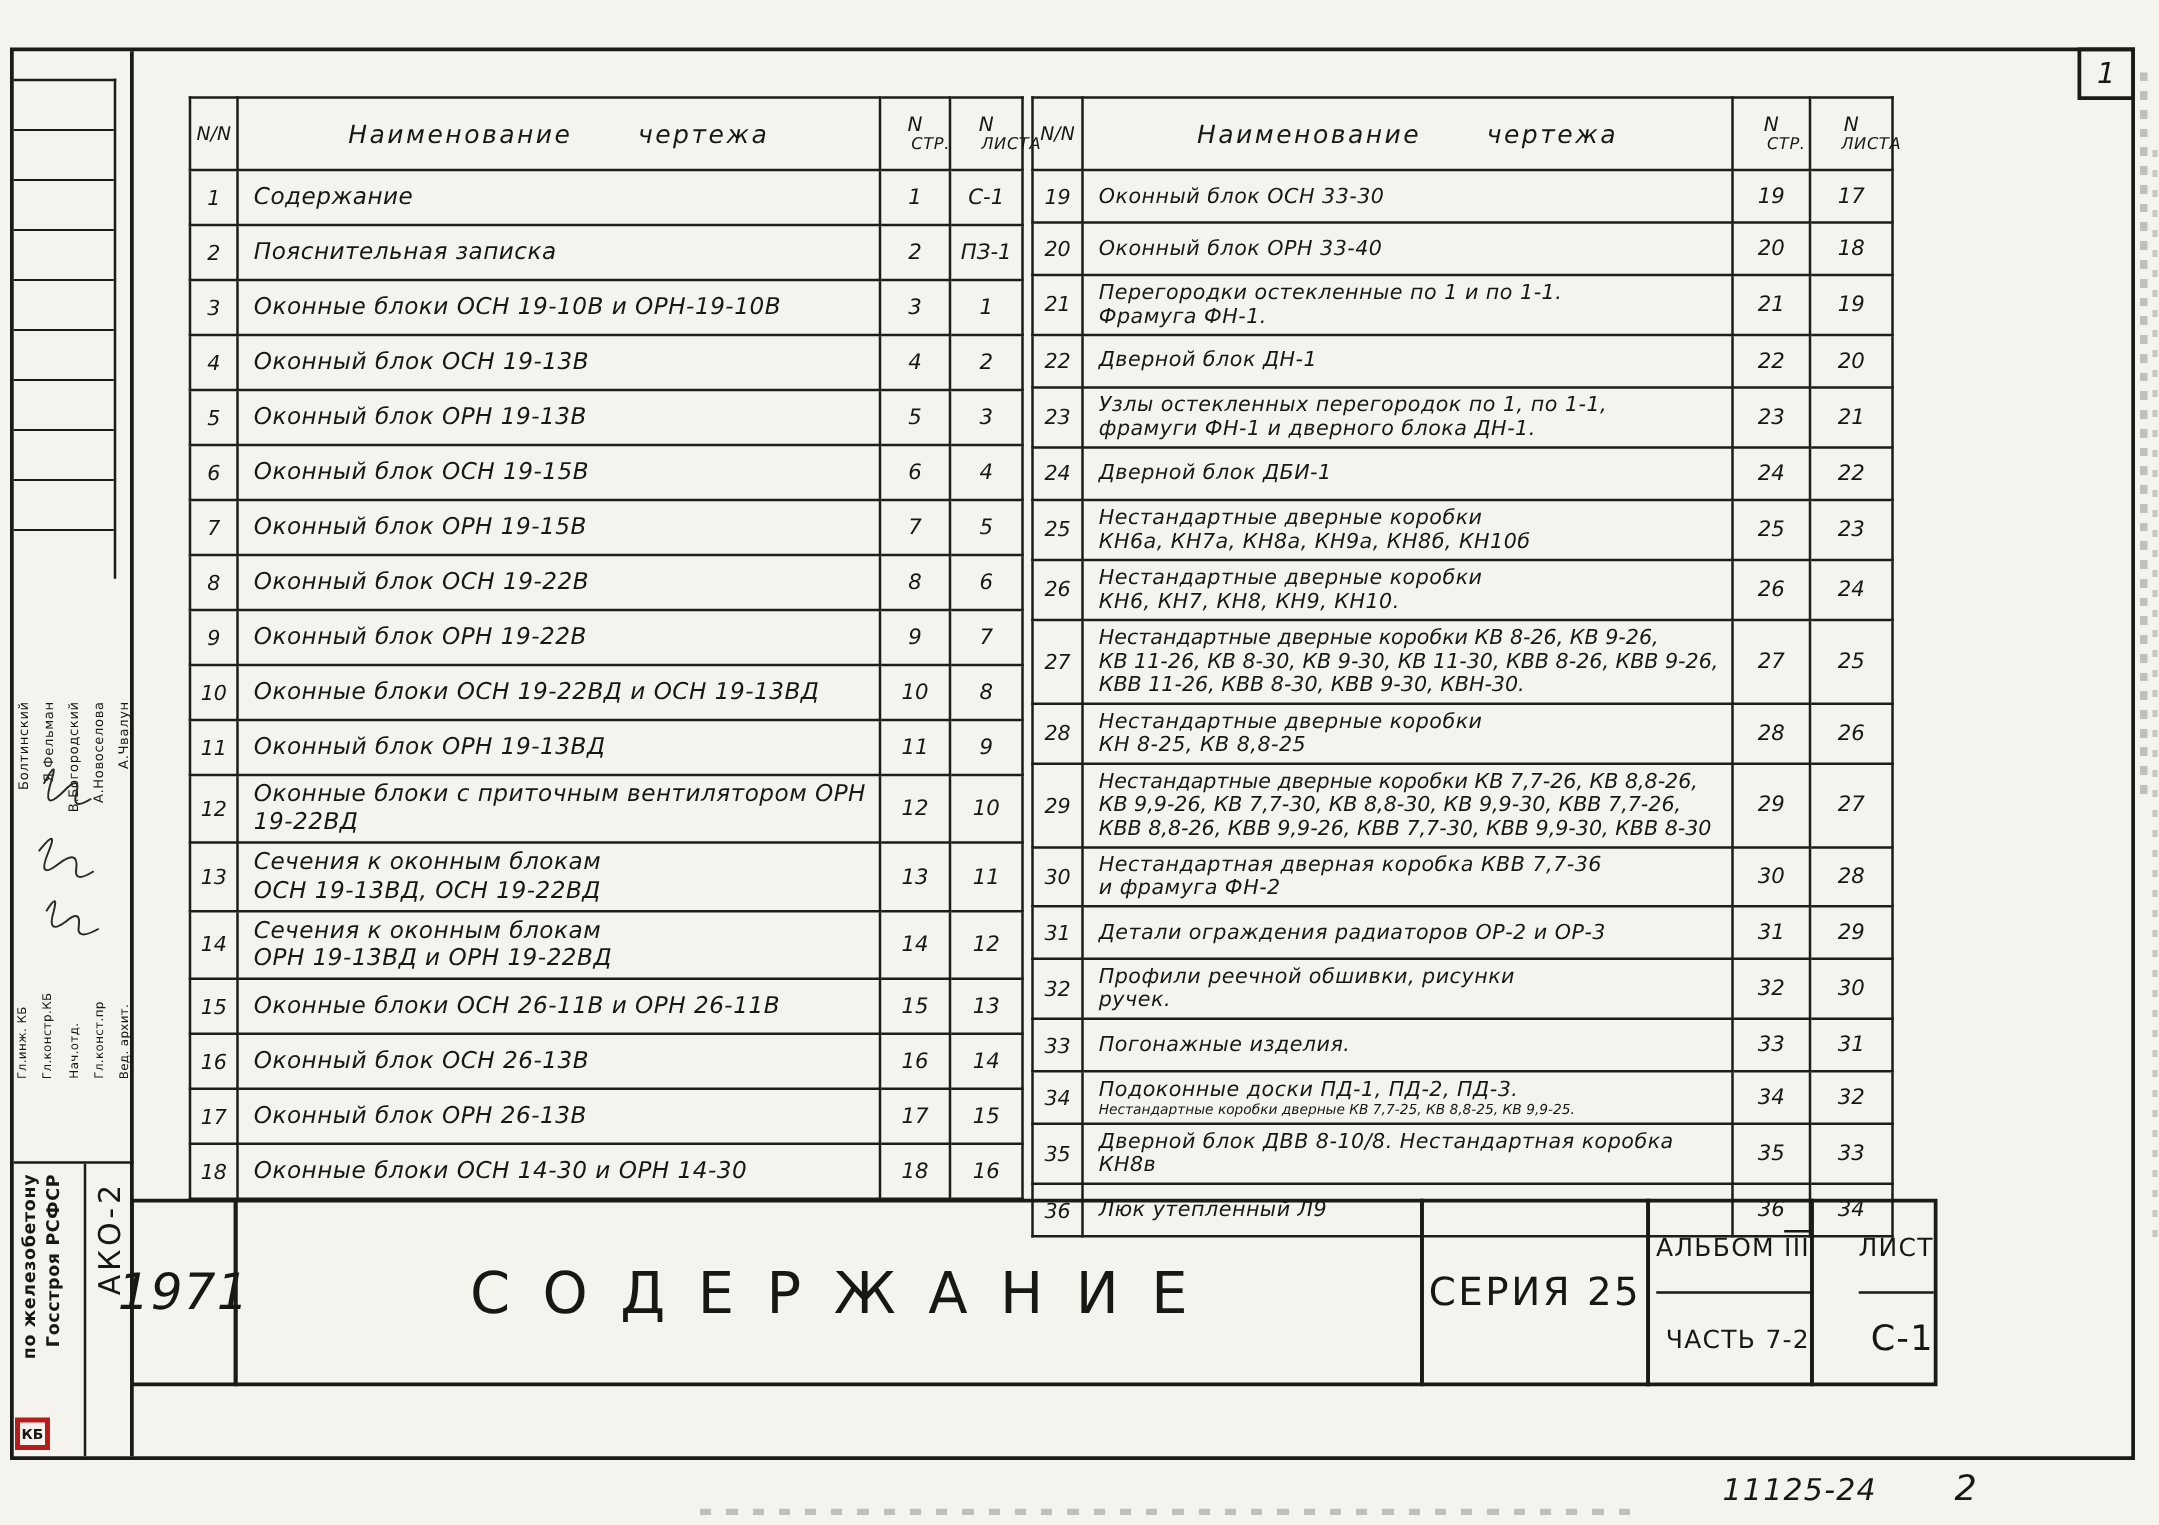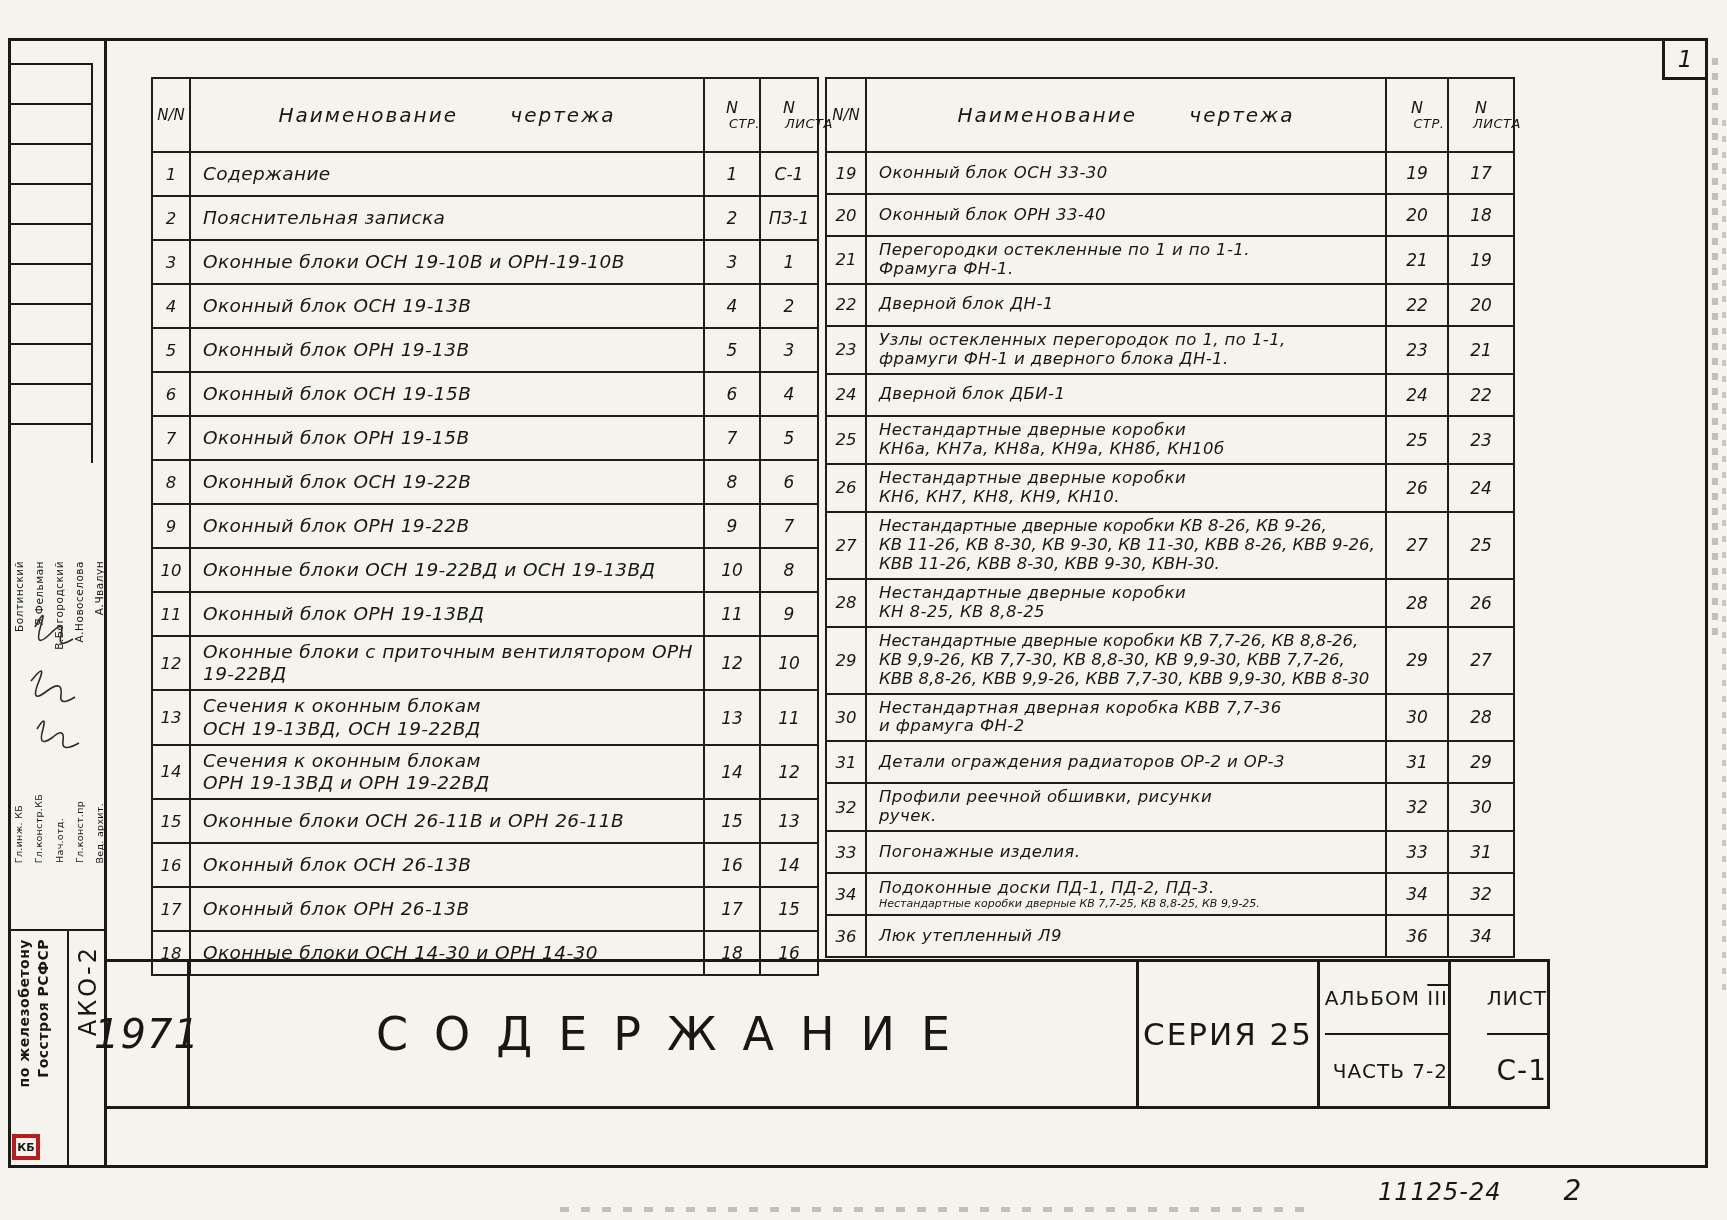--- a/index.html
+++ b/index.html
@@ -84,21 +84,21 @@
     position: absolute; top: 36px;
     border-collapse: collapse; table-layout: fixed;
   }
   table.toc.left  { left: 140px; width: 666px; }
   table.toc.right { left: 814px; width: 688px; }
   table.toc th, table.toc td {
     border: 2.5px solid #1e1d1a;
     font-style: italic;
     vertical-align: middle;
   }
-  table.toc thead th { height: 74px; text-align: center; font-weight: normal; }
+  table.toc thead th { height: 58px; text-align: center; font-weight: normal; }
   .hdr-num  { font-size: 15px; }
   .hdr-name { font-size: 20px; letter-spacing: 2px; word-spacing: 44px; }
   .hdr-n    { font-size: 16px; font-style: italic; line-height: 1.1; }
   .hdr-sub  { font-size: 13px; letter-spacing: .5px; line-height: 1.1; margin-left: 24px; }
   table.toc tbody tr { height: 44px; }
   table.toc.right tbody tr { height: 42px; }
   td.c-num   { text-align: center; font-size: 16.5px; }
   td.c-name  {
     padding: 4px 8px 4px 12px;
     font-size: 18.5px; line-height: 1.2; letter-spacing: .4px;
@@ -459,20 +459,26 @@
     <td class="c-page">33</td>
     <td class="c-sheet">31</td>
   </tr>
         <tr class="toc-row">
     <td class="c-num">34</td>
     <td class="c-name">Подоконные доски ПД-1, ПД-2, ПД-3.<div class="sub">Нестандартные коробки дверные КВ 7,7-25, КВ 8,8-25, КВ 9,9-25.</div></td>
     <td class="c-page">34</td>
     <td class="c-sheet">32</td>
   </tr>
         <tr class="toc-row">
+    <td class="c-num">35</td>
+    <td class="c-name">Дверной блок ДВВ 8-10/8. Нестандартная коробка КН8в</td>
+    <td class="c-page">35</td>
+    <td class="c-sheet">33</td>
+  </tr>
+        <tr class="toc-row">
     <td class="c-num">36</td>
     <td class="c-name">Люк утепленный Л9</td>
     <td class="c-page">36</td>
     <td class="c-sheet">34</td>
   </tr>
       </tbody>
   </table>
 
   <div class="title-block">
     <div class="tb-box tb-year">

